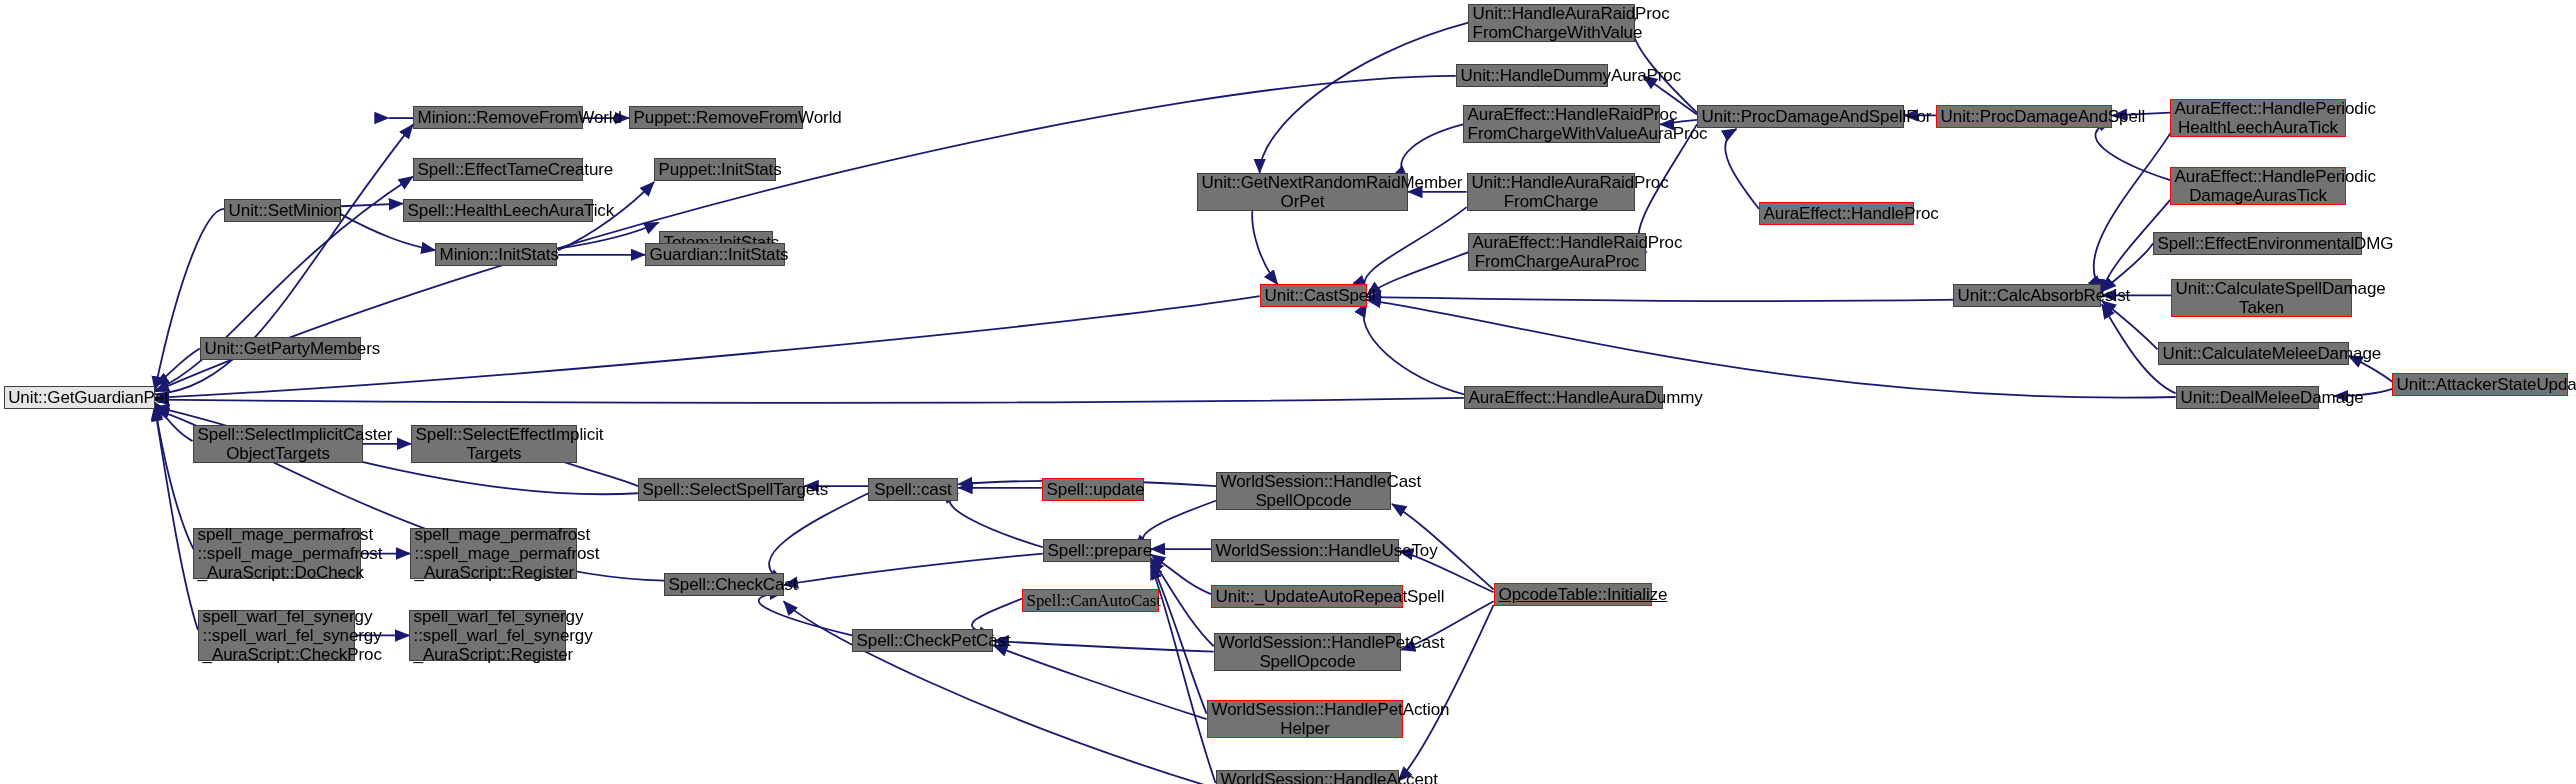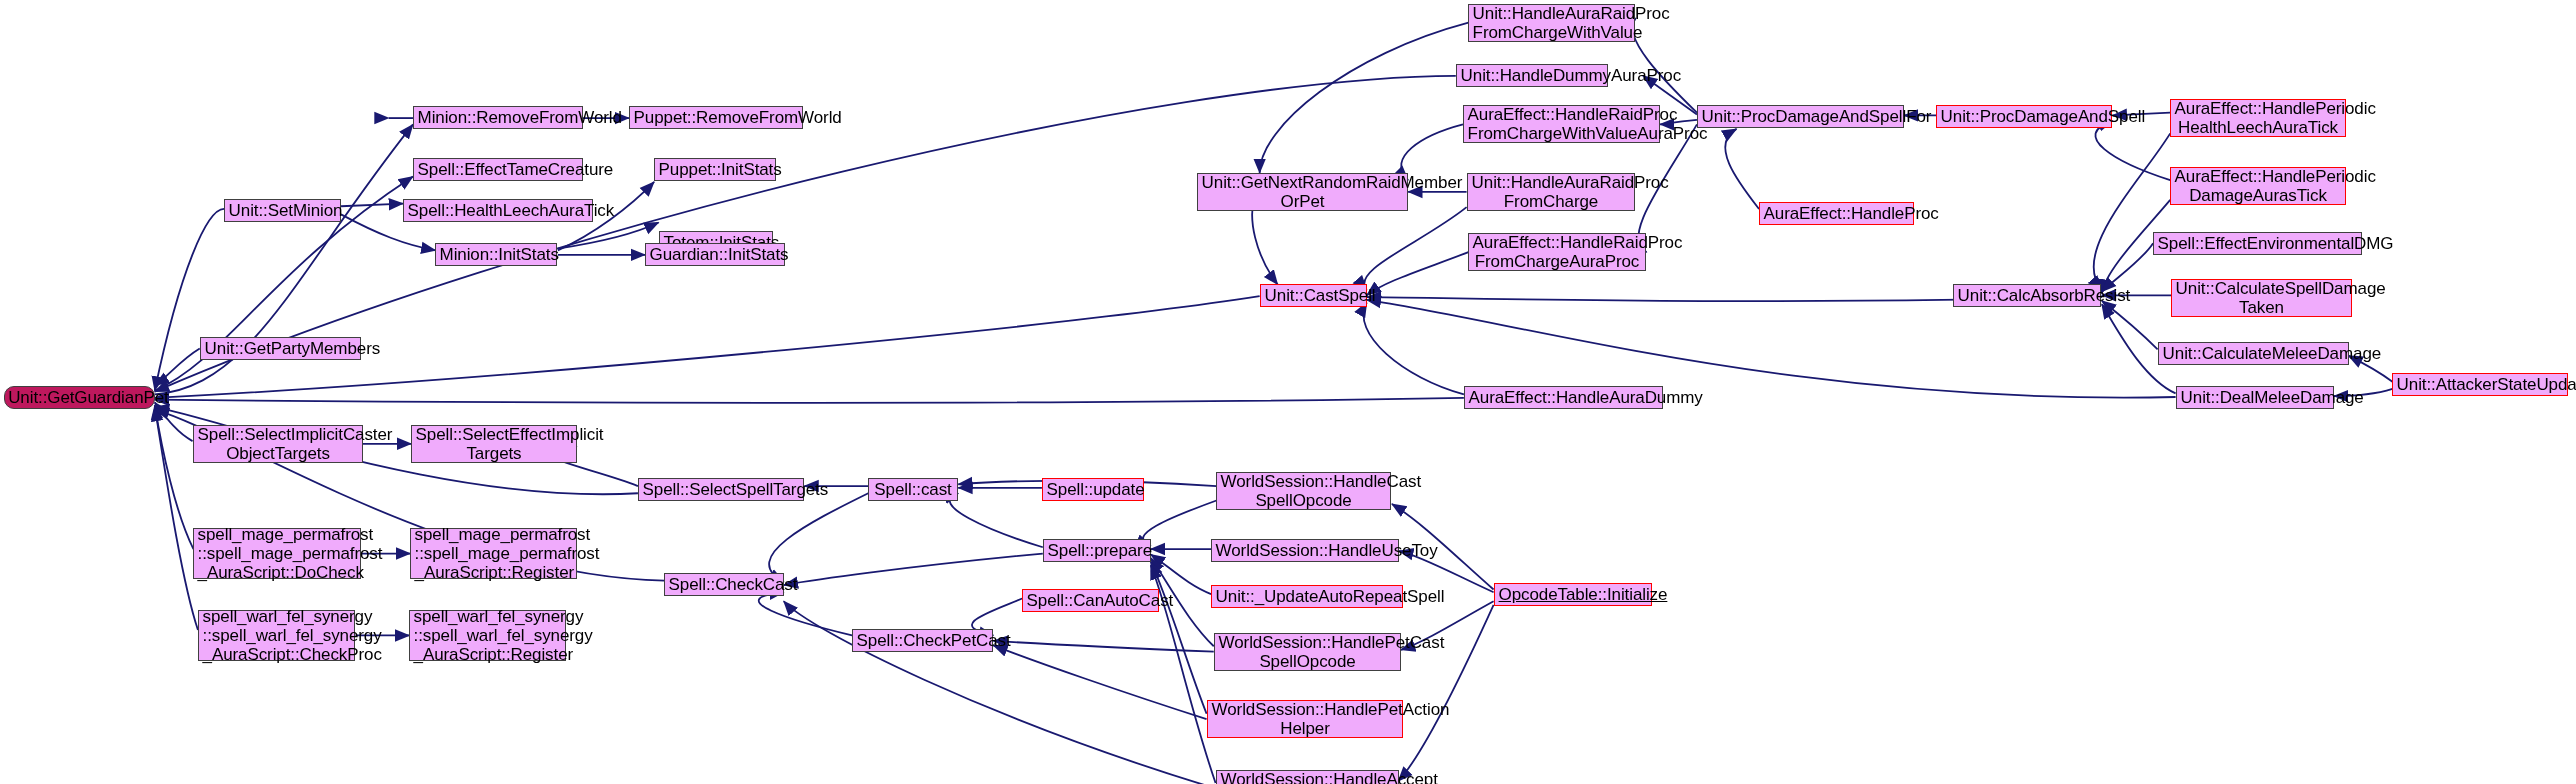--- a/index.html
+++ b/index.html
@@ -23,37 +23,36 @@
     height: 785px;
     pointer-events: none;
   }
   .node {
     position: absolute;
     box-sizing: border-box;
     display: flex;
     align-items: center;
     justify-content: center;
     text-align: center;
-    background: #f0abfc;
+    background: #737373;
     border: 0.9px solid #404040;
     color: #000000;
     font-size: 17px;
     line-height: 1.12;
     letter-spacing: -0.1px;
     white-space: pre-line;
     padding: 0 3.6px;
     z-index: 5;
   }
   .node.red {
     border-color: #ff0000;
   }
   .node.root {
-    background: #be185d;
+    background: #e5e5e5;
     border-color: #404040;
-    border-radius: 10px;
   }
   .node-label {
     display: block;
     width: 100%;
     white-space: pre-line;
   }
 </style>
 </head>
 <body>
 
@@ -163,21 +162,21 @@
 _AuraScript::CheckProc</span></div>
       <div class="node" style="left: 409px; top: 610px; width: 157px; height: 51px;"><span class="node-label">spell_warl_fel_synergy
 ::spell_warl_fel_synergy
 _AuraScript::Register</span></div>
       <div class="node" style="left: 638px; top: 478px; width: 166px; height: 23.4px;"><span class="node-label">Spell::SelectSpellTargets</span></div>
       <div class="node" style="left: 664px; top: 573px; width: 120px; height: 23.4px;"><span class="node-label">Spell::CheckCast</span></div>
       <div class="node" style="left: 852px; top: 629px; width: 141px; height: 23.4px;"><span class="node-label">Spell::CheckPetCast</span></div>
       <div class="node" style="left: 868px; top: 478px; width: 90px; height: 23.4px;"><span class="node-label">Spell::cast</span></div>
       <div class="node red" style="left: 1042px; top: 478px; width: 102px; height: 23.4px;"><span class="node-label">Spell::update</span></div>
       <div class="node" style="left: 1043px; top: 539px; width: 108px; height: 23.4px;"><span class="node-label">Spell::prepare</span></div>
-      <div class="node red" style="left: 1022px; top: 589px; width: 137px; height: 23.4px;"><span class="node-label">Spell::CanAutoCast</span></div>
+      <div class="node red" style="left: 1022px; top: 589px; width: 137px; height: 23.4px; font-family: Liberation Serif, serif;"><span class="node-label">Spell::CanAutoCast</span></div>
       <div class="node" style="left: 1216px; top: 472px; width: 175px; height: 38px;"><span class="node-label">WorldSession::HandleCast
 SpellOpcode</span></div>
       <div class="node" style="left: 1211px; top: 539px; width: 188px; height: 23.4px;"><span class="node-label">WorldSession::HandleUseToy</span></div>
       <div class="node red" style="left: 1211px; top: 585px; width: 192px; height: 23.4px;"><span class="node-label">Unit::_UpdateAutoRepeatSpell</span></div>
       <div class="node" style="left: 1214px; top: 633px; width: 187px; height: 38px;"><span class="node-label">WorldSession::HandlePetCast
 SpellOpcode</span></div>
       <div class="node red" style="left: 1207px; top: 700px; width: 196px; height: 38px;"><span class="node-label">WorldSession::HandlePetAction
 Helper</span></div>
       <div class="node" style="left: 1216px; top: 770px; width: 183px; height: 38px;"><span class="node-label">WorldSession::HandleAccept
 TradeOpcode</span></div>
@@ -200,17 +199,17 @@
       <div class="node red" style="left: 1936px; top: 105px; width: 176px; height: 23.4px;"><span class="node-label">Unit::ProcDamageAndSpell</span></div>
       <div class="node red" style="left: 2170px; top: 99px; width: 176px; height: 38px;"><span class="node-label">AuraEffect::HandlePeriodic
 HealthLeechAuraTick</span></div>
       <div class="node red" style="left: 2170px; top: 167px; width: 176px; height: 38px;"><span class="node-label">AuraEffect::HandlePeriodic
 DamageAurasTick</span></div>
       <div class="node" style="left: 2153px; top: 232px; width: 209px; height: 23.4px;"><span class="node-label">Spell::EffectEnvironmentalDMG</span></div>
       <div class="node" style="left: 1953px; top: 284px; width: 148px; height: 23.4px;"><span class="node-label">Unit::CalcAbsorbResist</span></div>
       <div class="node red" style="left: 2171px; top: 279px; width: 181px; height: 38px;"><span class="node-label">Unit::CalculateSpellDamage
 Taken</span></div>
       <div class="node" style="left: 2158px; top: 342px; width: 191px; height: 23.4px;"><span class="node-label">Unit::CalculateMeleeDamage</span></div>
-      <div class="node" style="left: 2176px; top: 386px; width: 158px; height: 23.4px;"><span class="node-label">Unit::DealMeleeDamage</span></div>
+      <div class="node" style="left: 2176px; top: 386px; width: 143px; height: 23.4px;"><span class="node-label">Unit::DealMeleeDamage</span></div>
       <div class="node red" style="left: 2392px; top: 373px; width: 176px; height: 23.4px;"><span class="node-label">Unit::AttackerStateUpdate</span></div>
     </div>
 </div>
 
 
 </body></html>

